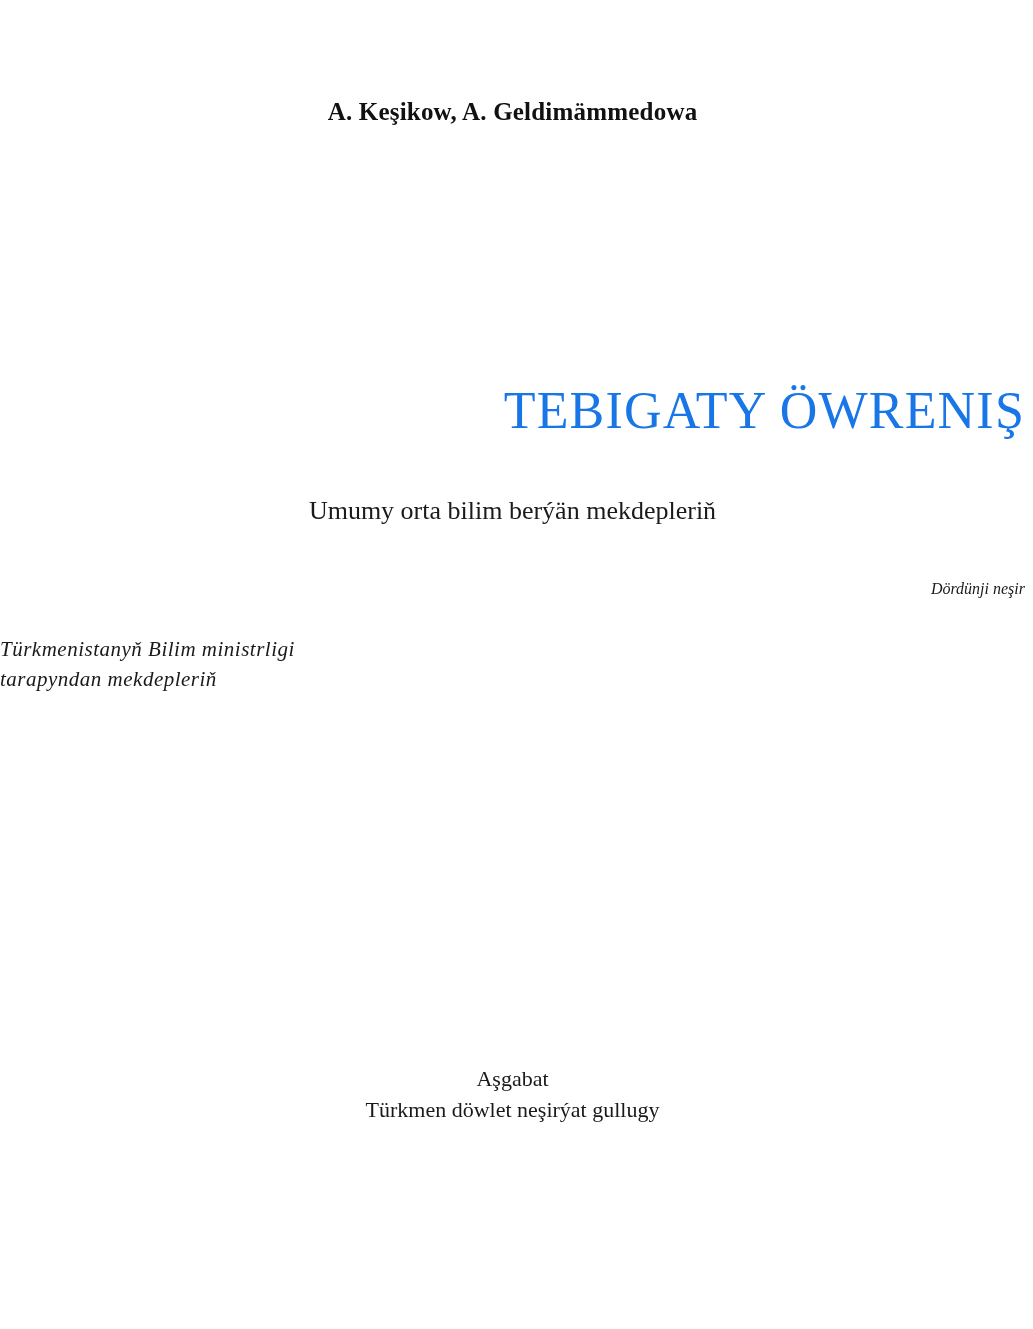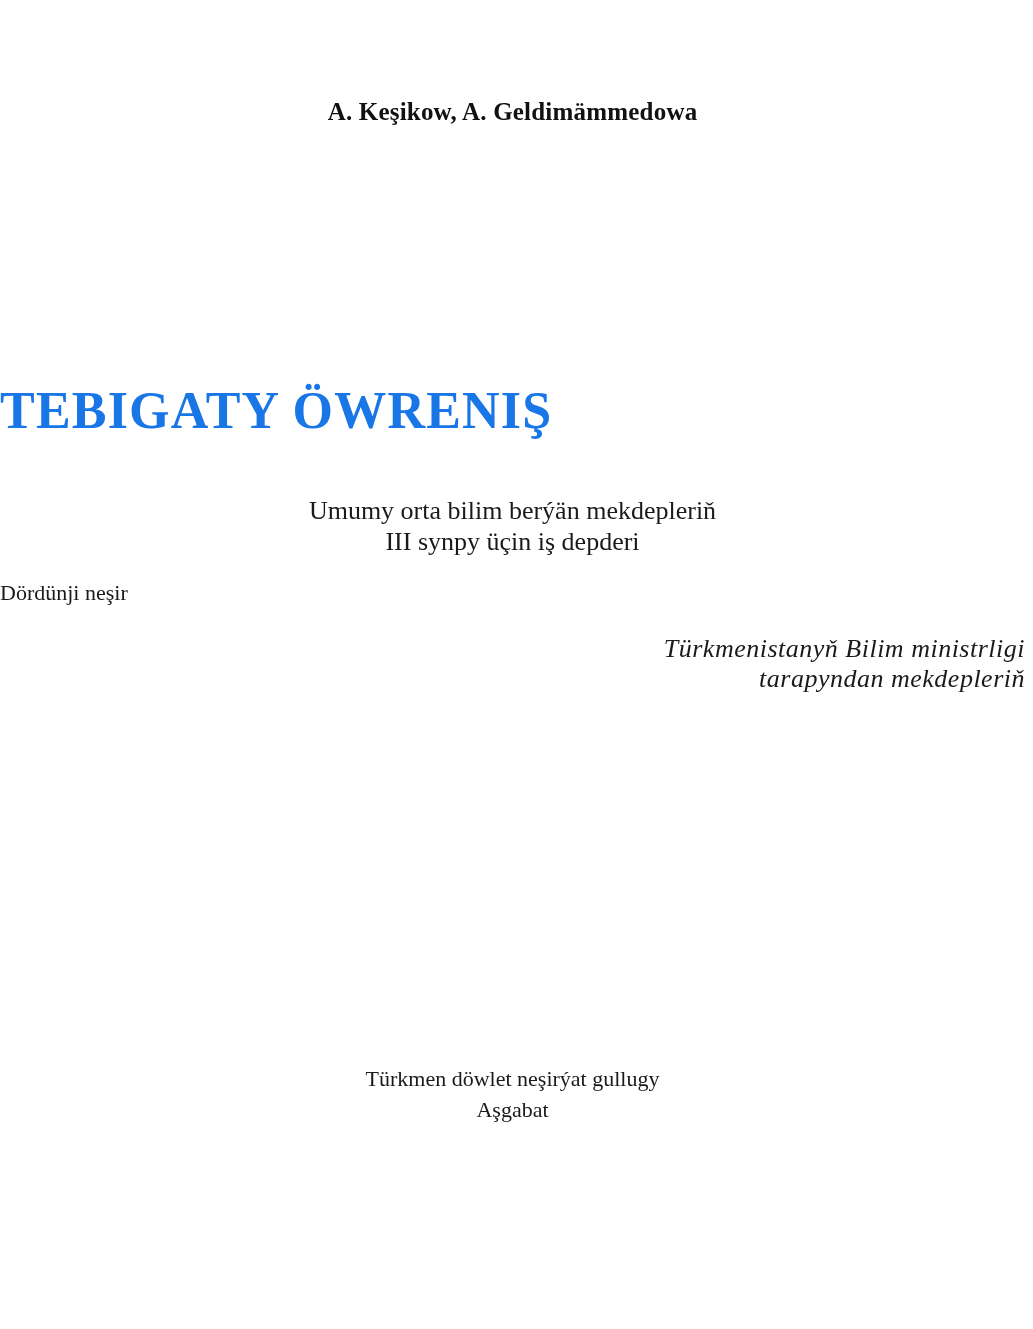--- a/index.html
+++ b/index.html
@@ -29,52 +29,53 @@
     font-size: 25px;
     font-weight: bold;
     letter-spacing: 0.2px;
     color: #111111;
   }
   .title {
     position: absolute;
     top: 381px;
     left: 0;
     width: 100%;
-    text-align: left;
+    text-align: right;
     font-size: 52px;
-    font-weight: bold;
+    font-weight: normal;
     color: #1976e6;
     letter-spacing: 1.2px;
   }
   .subtitle {
     position: absolute;
     top: 495px;
     left: 0;
     width: 100%;
     text-align: center;
     font-size: 26px;
     line-height: 31px;
     color: #1a1a1a;
   }
   .edition {
     position: absolute;
     top: 580px;
     left: 0;
     width: 100%;
-    text-align: left;
-    font-size: 22px;
+    text-align: right;
+    font-size: 16px;
+    font-style: italic;
     color: #1a1a1a;
   }
   .endorsement {
     position: absolute;
     top: 634px;
     left: 0;
     width: 100%;
-    text-align: right;
-    font-size: 26px;
+    text-align: left;
+    font-size: 21px;
     line-height: 30px;
     font-style: italic;
     letter-spacing: 0.5px;
     color: #1a1a1a;
   }
   .imprint {
     position: absolute;
     top: 1063px;
     left: 0;
     width: 100%;
@@ -91,28 +92,27 @@
 <body>
 
 <div class="page">
 
   <div class="authors">A. Keşikow, A. Geldimämmedowa</div>
 
   <div class="title">TEBIGATY ÖWRENIŞ</div>
 
   <div class="subtitle">
     <div>Umumy orta bilim berýän mekdepleriň</div>
-    <div>III synpy üçin iş depderi</div>
   </div>
 
   <div class="edition">Dördünji neşir</div>
 
   <div class="endorsement">
     <div>Türkmenistanyň Bilim ministrligi</div>
     <div>tarapyndan mekdepleriň</div>
   </div>
 
   <div class="imprint">
+    <div>Aşgabat</div>
     <div>Türkmen döwlet neşirýat gullugy</div>
-    <div>Aşgabat</div>
   </div>
 
 </div>
 
 </body></html>

